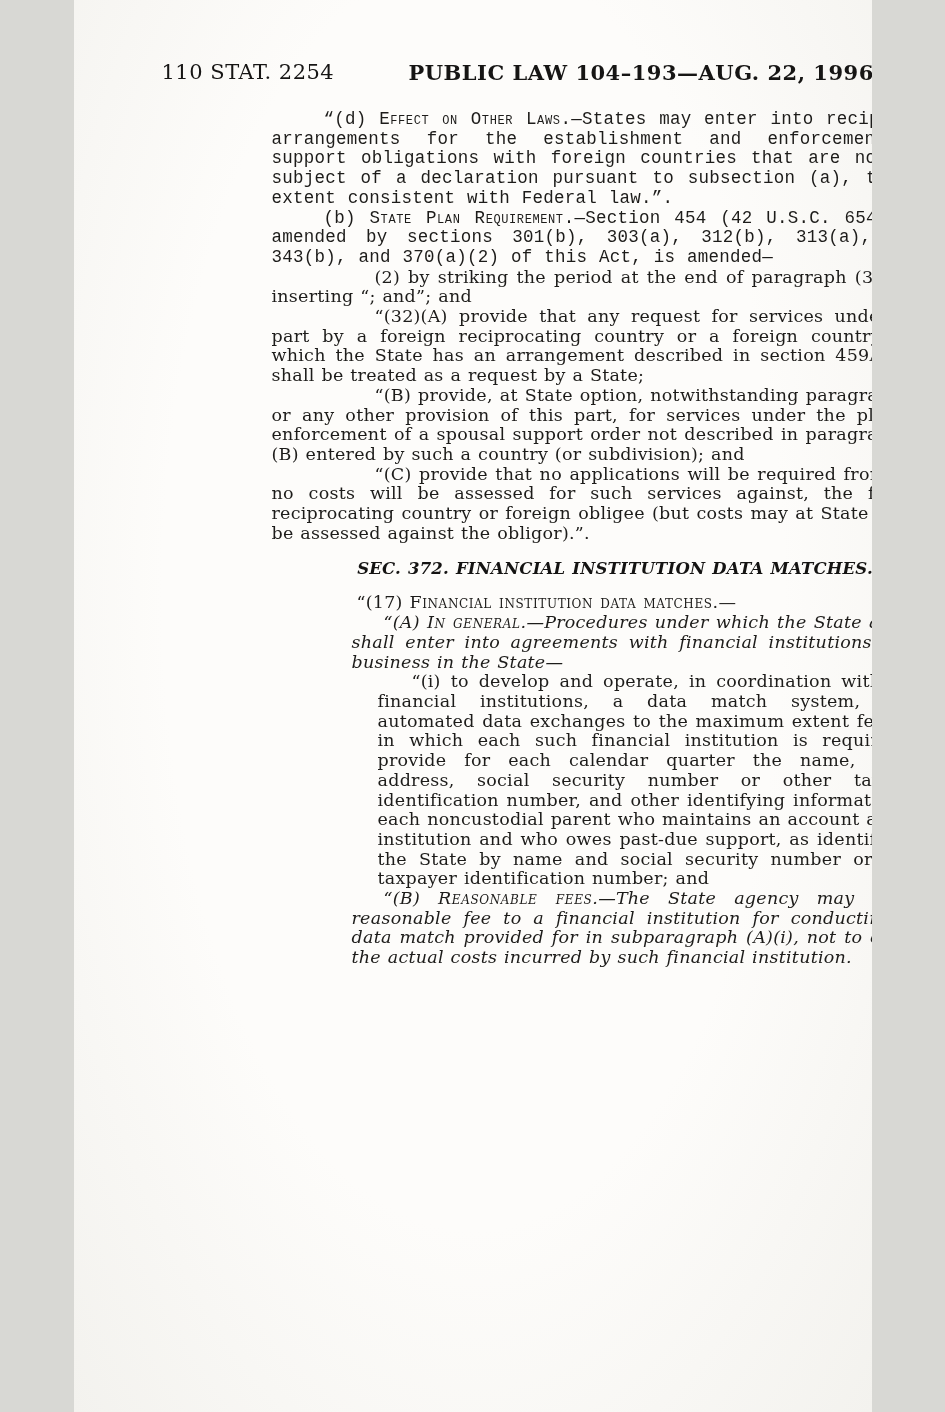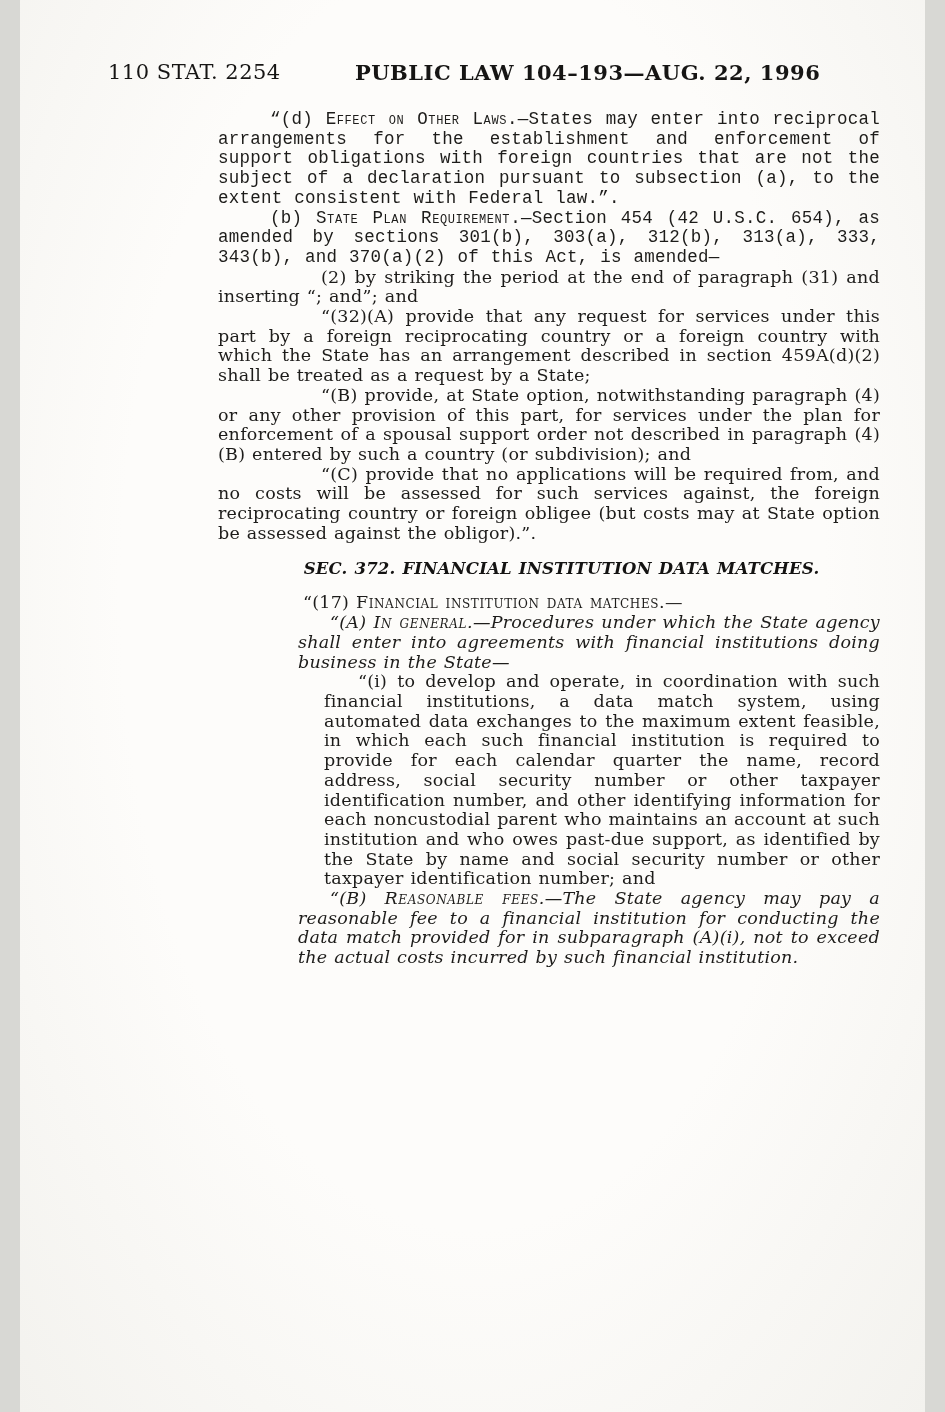--- a/index.html
+++ b/index.html
@@ -1,20 +1,20 @@
 <!DOCTYPE html>
 <html><head>
 <meta charset="utf-8">
 <style>
   html, body { margin: 0; padding: 0; }
   body { background: #d8d8d4; }
 
   .page {
     position: relative;
-    width: 905px;
+    width: 798px;
     height: 1412px;
     margin: 0 auto;
     background: radial-gradient(ellipse at 50% 42%, #fdfcfa 55%, #f3f2ee 100%);
     overflow: hidden;
     font-family: "DejaVu Serif", "Liberation Serif", serif;
     color: #1d1c1a;
   }
 
   .pageheader {
     position: absolute;

